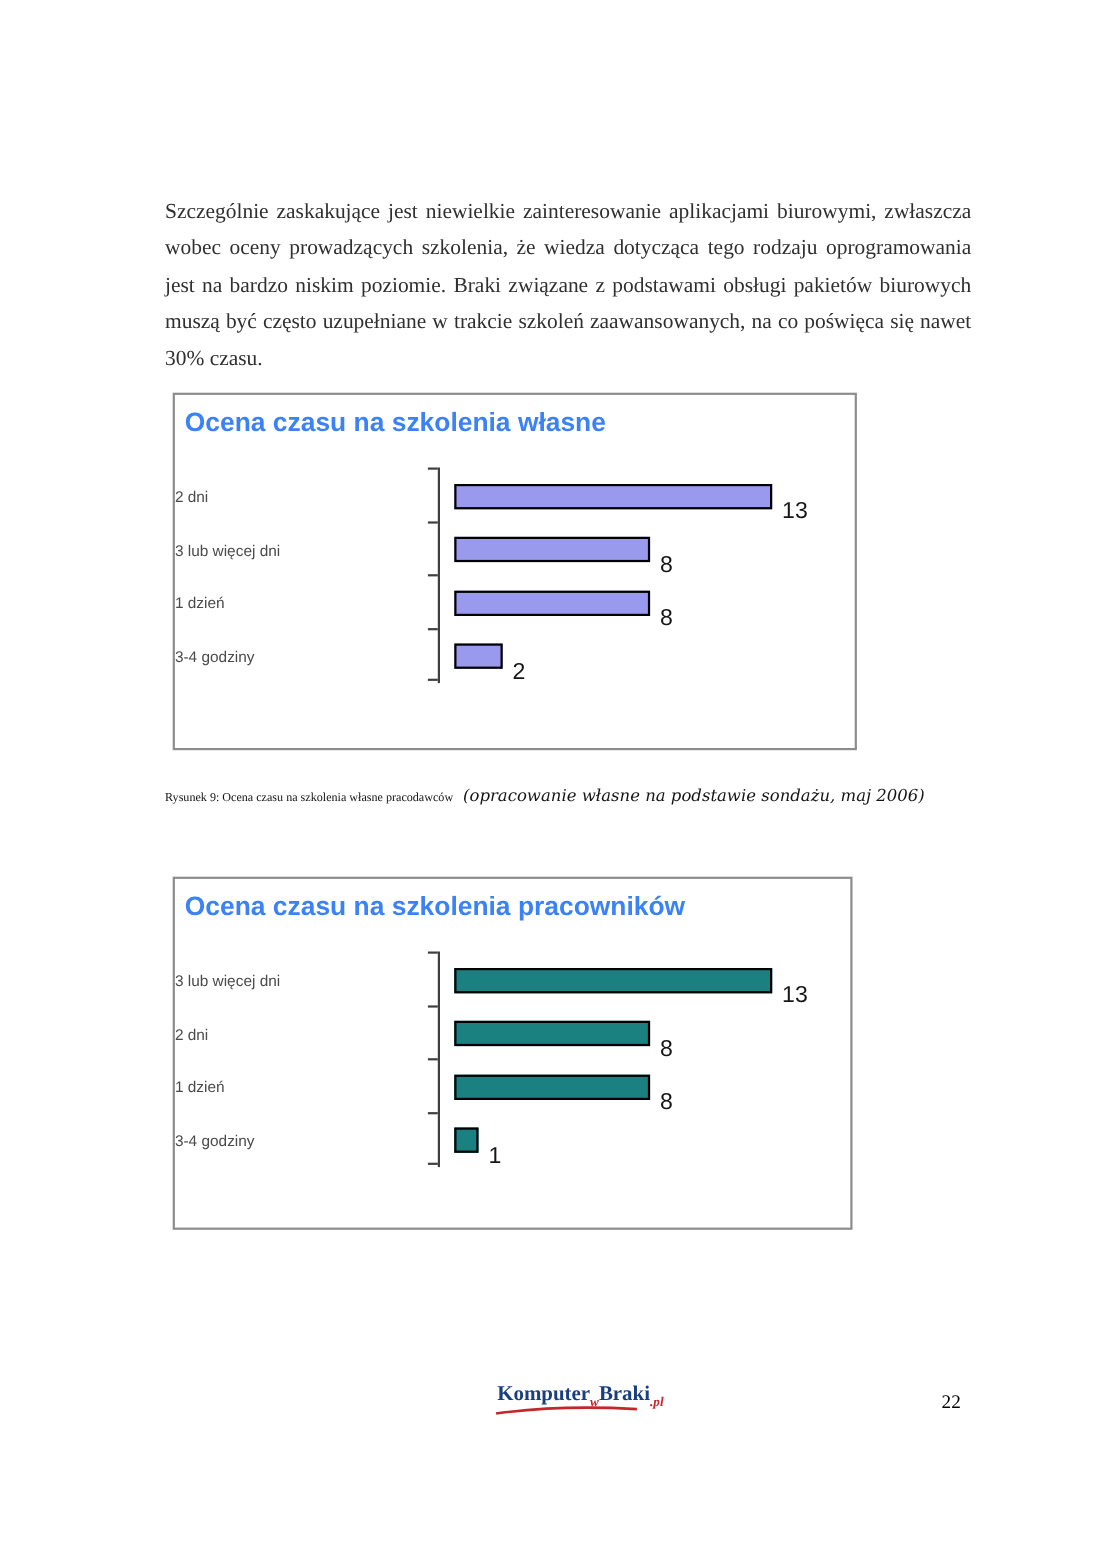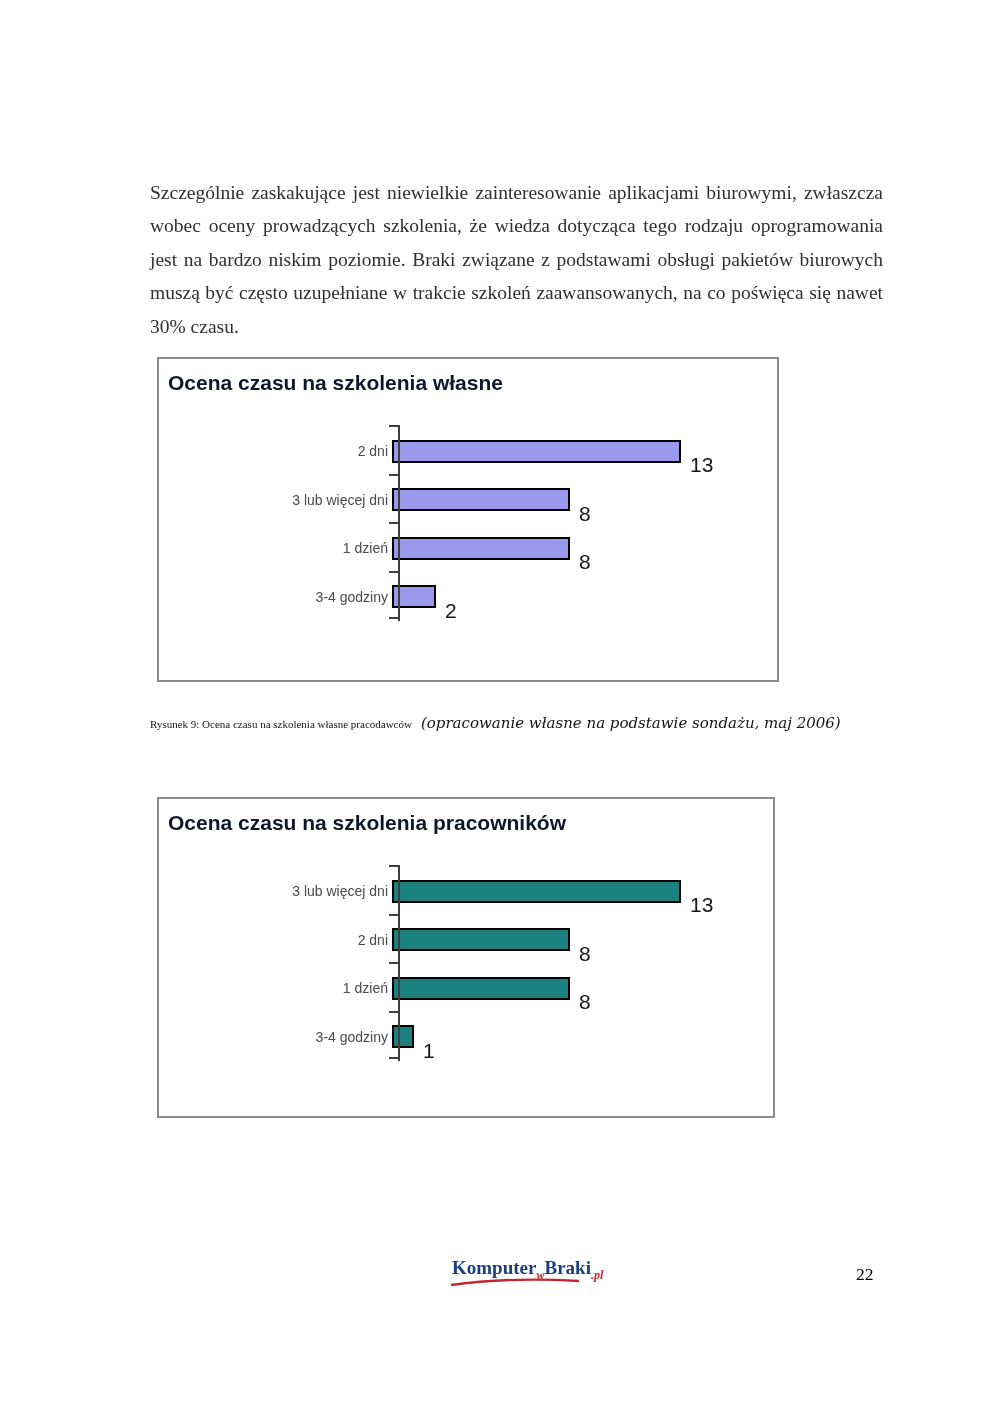--- a/index.html
+++ b/index.html
@@ -12,26 +12,26 @@
     font-size:19.5px;line-height:33.5px;color:#2f2f2f;text-align:justify;
   }
   .chart-box{
     position:absolute;background:#ffffff;border:2px solid #8c8c8c;
   }
   #chart0{left:157px;top:357px;width:618px;height:321px;}
   #chart1{left:157px;top:797px;width:614px;height:317px;}
   .chart-title{
     position:absolute;left:9px;top:12px;
     font-family:"Liberation Sans",sans-serif;font-weight:bold;
-    font-size:21px;color:#0f172a;white-space:nowrap;
+    font-size:24px;color:#3b82f6;white-space:nowrap;
   }
   .chart-rows{position:absolute;left:0;top:68px;}
   .crow{display:flex;align-items:center;height:48.5px;}
   .clab{
-    width:229px;padding-right:4px;flex:none;text-align:right;
+    width:229px;padding-right:25px;flex:none;
     font-family:"Liberation Sans",sans-serif;font-size:14px;color:#4a4a4a;
     white-space:nowrap;
   }
   .cbar{height:23px;box-sizing:border-box;border:2px solid #000;flex:none;}
   .cval{
     margin-left:9px;font-family:"Liberation Sans",sans-serif;
     font-size:21px;color:#161616;margin-top:28px;
   }
   .chart-axis{position:absolute;left:239px;top:66px;width:2px;height:196px;background:#3f3f3f;}
   .chart-tick{position:absolute;left:-9px;width:9px;height:2px;background:#3f3f3f;}

